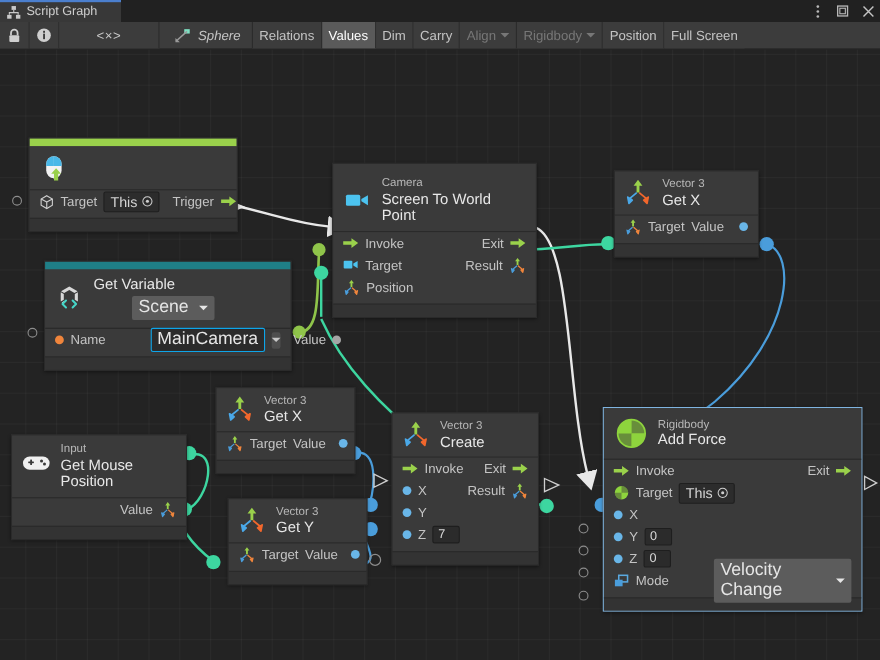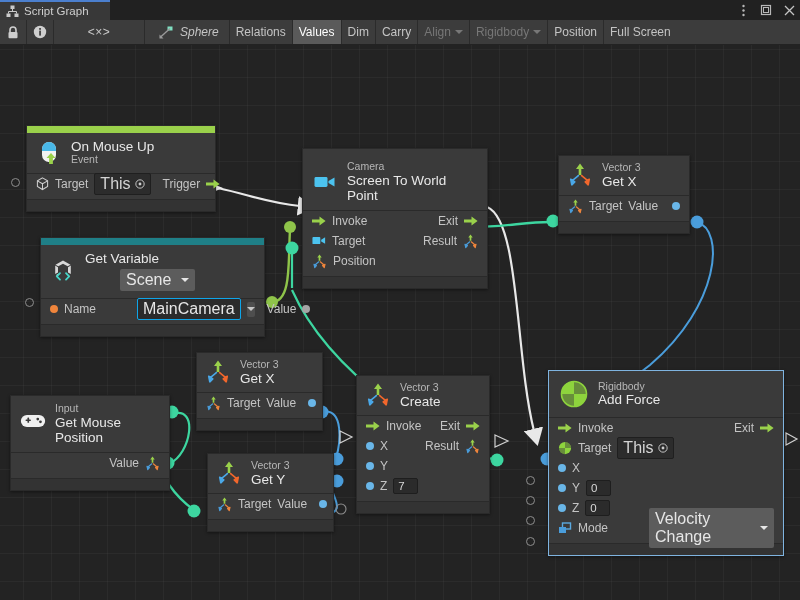--- a/index.html
+++ b/index.html
@@ -50,21 +50,21 @@
   .nhead{display:flex;align-items:center;gap:9px;padding:6px 10px 7px 9px;background:#3a3a3a;}
   .nhead .ico{width:26px;height:26px;flex:none;position:relative;}
   .ntitles{display:flex;flex-direction:column;line-height:1.12;}
   .nsub{font-size:10.5px;color:#b7b7b7;}
   .nmain{font-size:13.5px;color:#e8e8e8;}
   .nbody{border-top:1px solid #2a2a2a;background:#3a3a3a;padding:0 0 5px 0;}
   .nfoot{border-top:1px solid #2a2a2a;background:#333333;height:11px;}
   .prow{display:flex;align-items:center;height:20px;padding:0 9px;gap:6px;font-size:12px;color:#c6c6c6;}
   .prow .spacer{flex:1;}
   .plabel{color:#c4c4c4;}
-  .pill{background:#2c2c2c;border:1px solid #1f1f1f;border-radius:2px;padding:1px 5px;font-size:16px;
+  .pill{background:#2c2c2c;border:1px solid #1f1f1f;border-radius:2px;padding:1px 5px;font-size:13px;
         color:#d4d4d4;display:flex;align-items:center;gap:4px;}
   .fieldbox{background:#2b2b2b;border:1px solid #1e1e1e;border-radius:2px;min-width:15px;padding:1px 4px;
             font-size:11.5px;color:#d8d8d8;text-align:left;}
   .dropdown{background:#5c5c5c;border-radius:2px;padding:2px 6px;font-size:16px;color:#e6e6e6;
             display:flex;align-items:center;gap:6px;margin-left:35px;}
   .dropdown.dark{background:#2b2b2b;border:1px solid #0ea5e9;}
   .dropstub{background:#4e4e4e;border-radius:2px;width:17px;height:15px;display:flex;align-items:center;justify-content:center;}
 
   
   .dot{width:8px;height:8px;border-radius:50%;flex:none;}
@@ -233,24 +233,20 @@
     <div class="nhead">
       <span class="ico">
         <svg width="26" height="26" viewBox="0 0 26 26">
           <path d="M13 3a7 7 0 0 0-7 7v6a7 7 0 0 0 14 0v-6a7 7 0 0 0-7-7z" fill="#f2f2f2"></path>
           <path d="M13 3a7 7 0 0 1 7 7v2h-7z" fill="#49b8e8"></path>
           <path d="M13 3a7 7 0 0 0-7 7v2h7z" fill="#49b8e8"></path>
           <path d="M13 23V13" stroke="#f2f2f2" stroke-width="1.5"></path>
           <path d="M13 10l4.5 5h-2.6v6h-3.8v-6H8.5z" fill="#9ad14b" transform="translate(2,4)"></path>
         </svg>
       </span>
-      <span class="ntitles">
-        <span class="nmain">On Mouse Up</span>
-        <span class="nsub">Event</span>
-      </span>
     </div>
     <div class="nbody">
       <div class="prow">
         <span>
           <svg width="13" height="13" viewBox="0 0 14 14">
               <path d="M7 1l5.5 3.2v6.1L7 13.5 1.5 10.3V4.2z" fill="none" stroke="#cfcfcf" stroke-width="1.1"></path>
               <path d="M7 7.2l5.5-3M7 7.2v6.3M7 7.2l-5.5-3" stroke="#cfcfcf" stroke-width="1.1" fill="none"></path>
             </svg>
         </span>
         <span class="plabel">Target</span>

